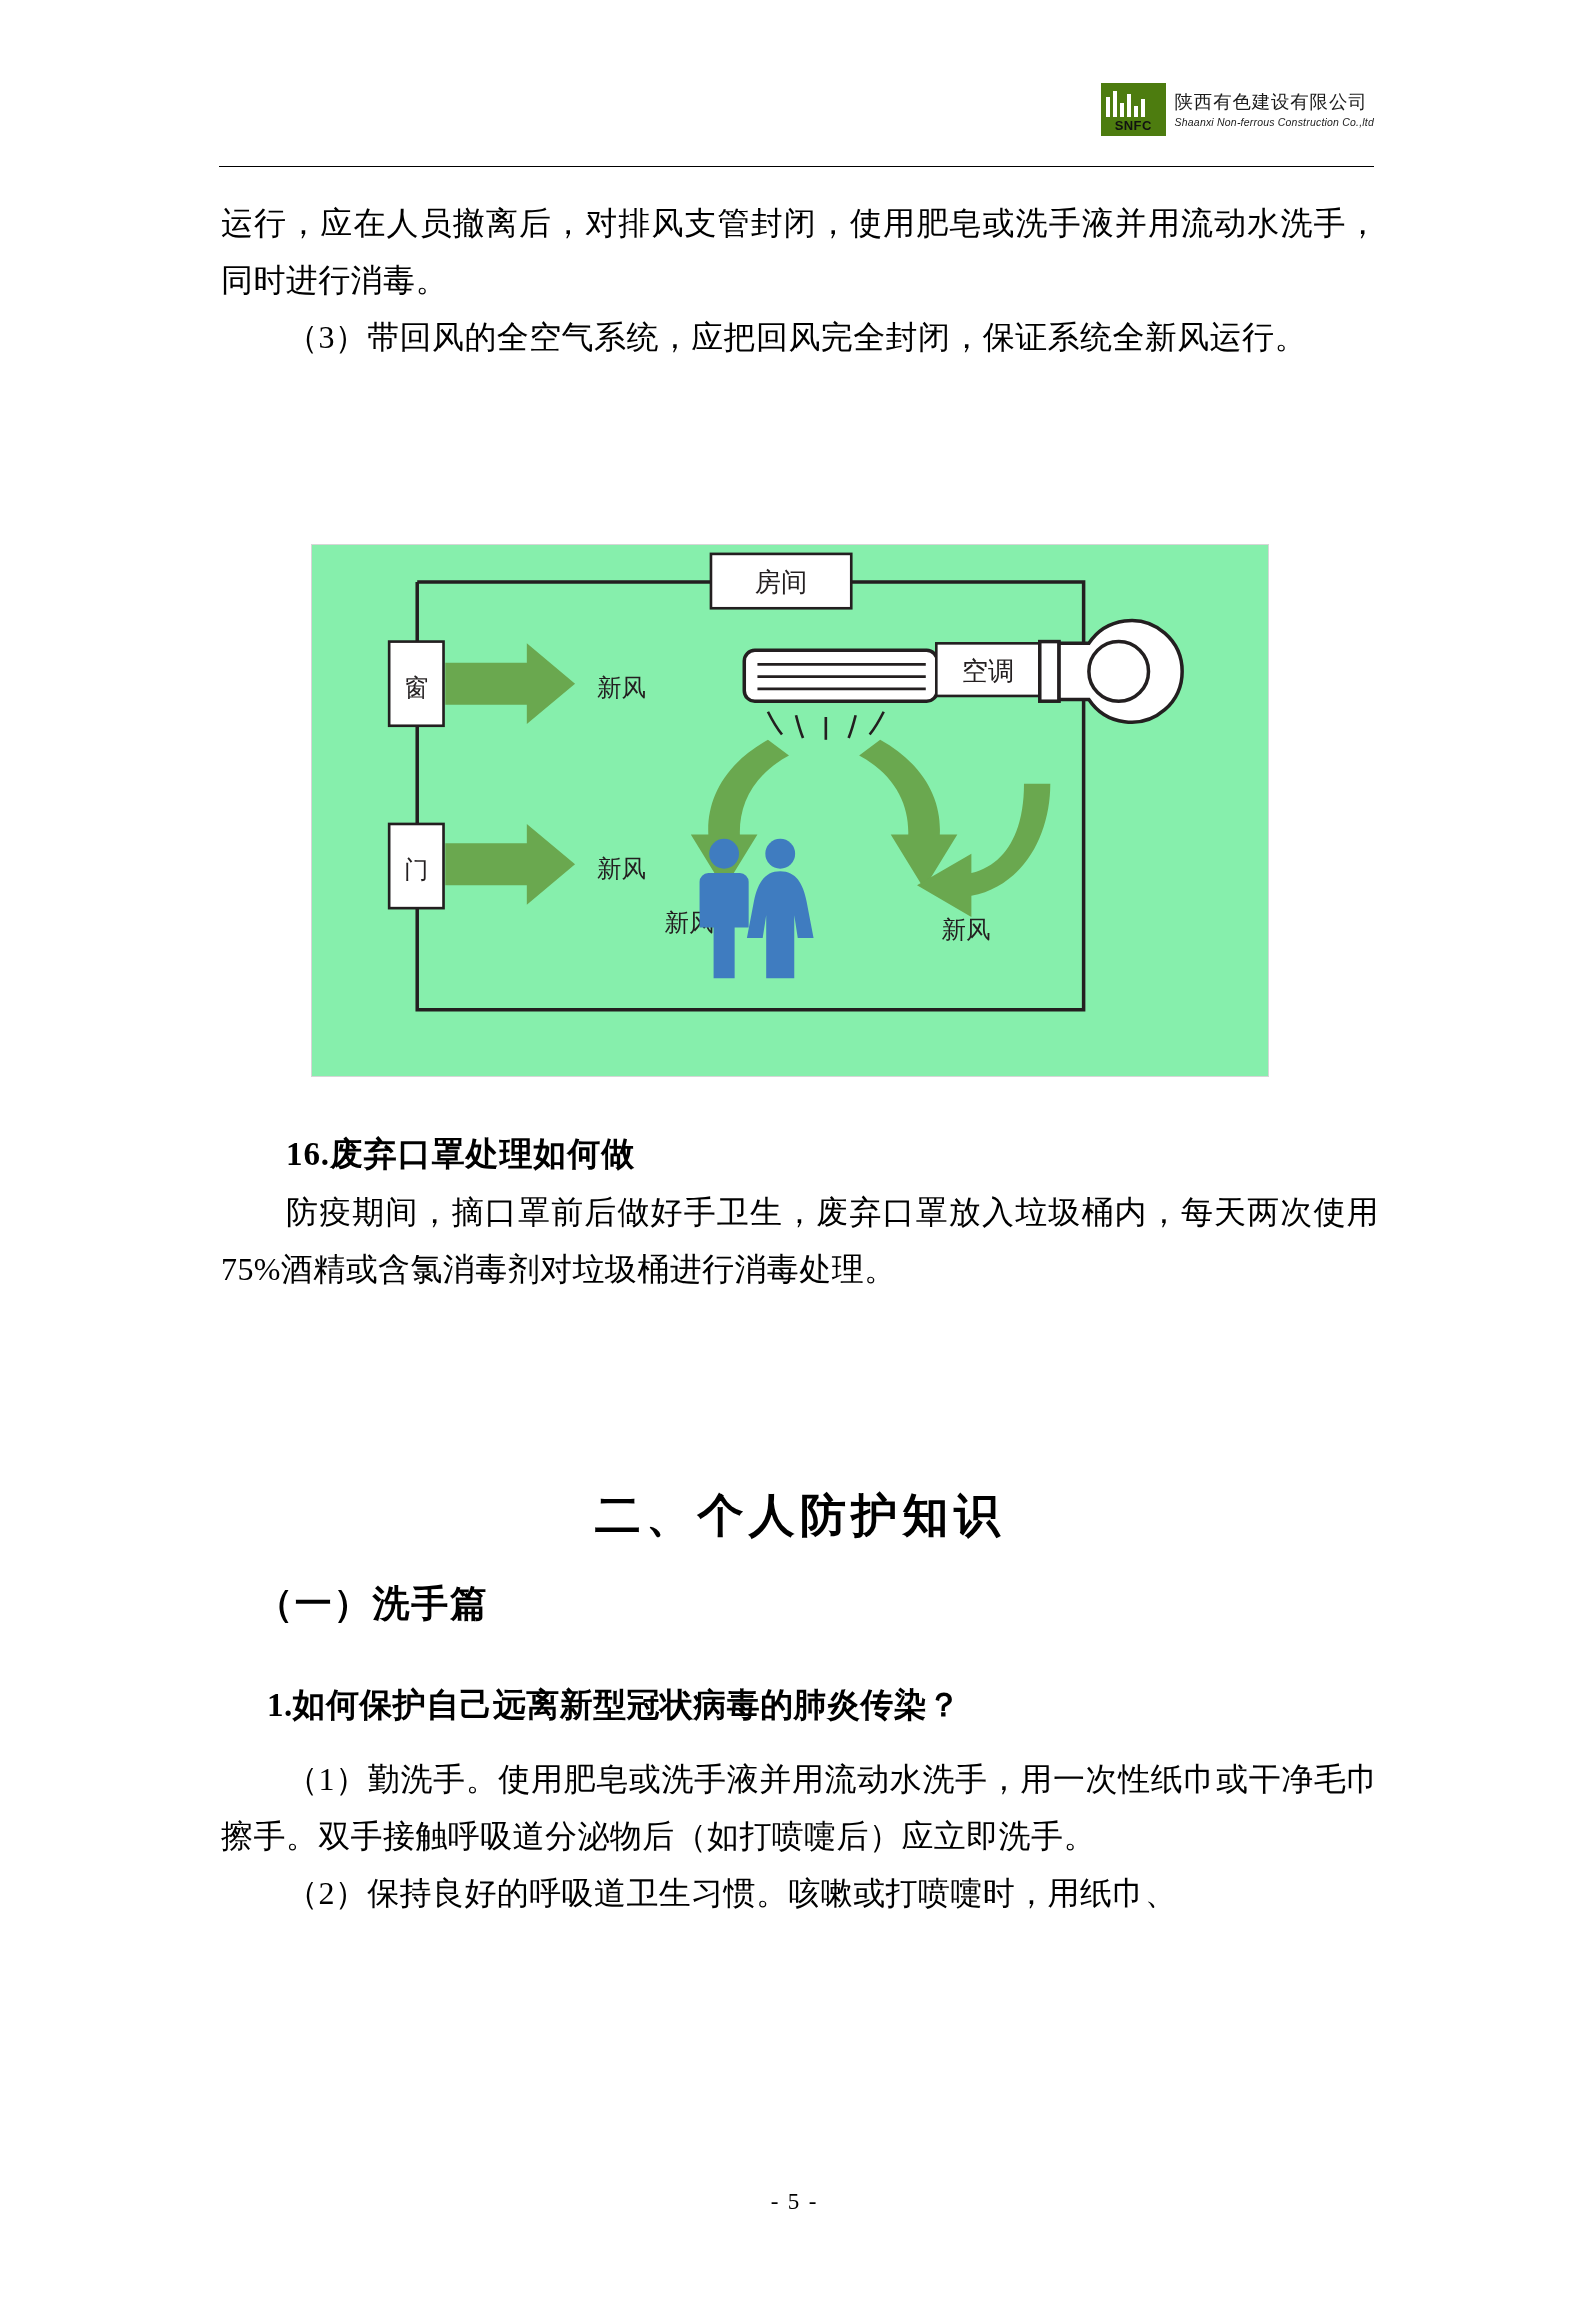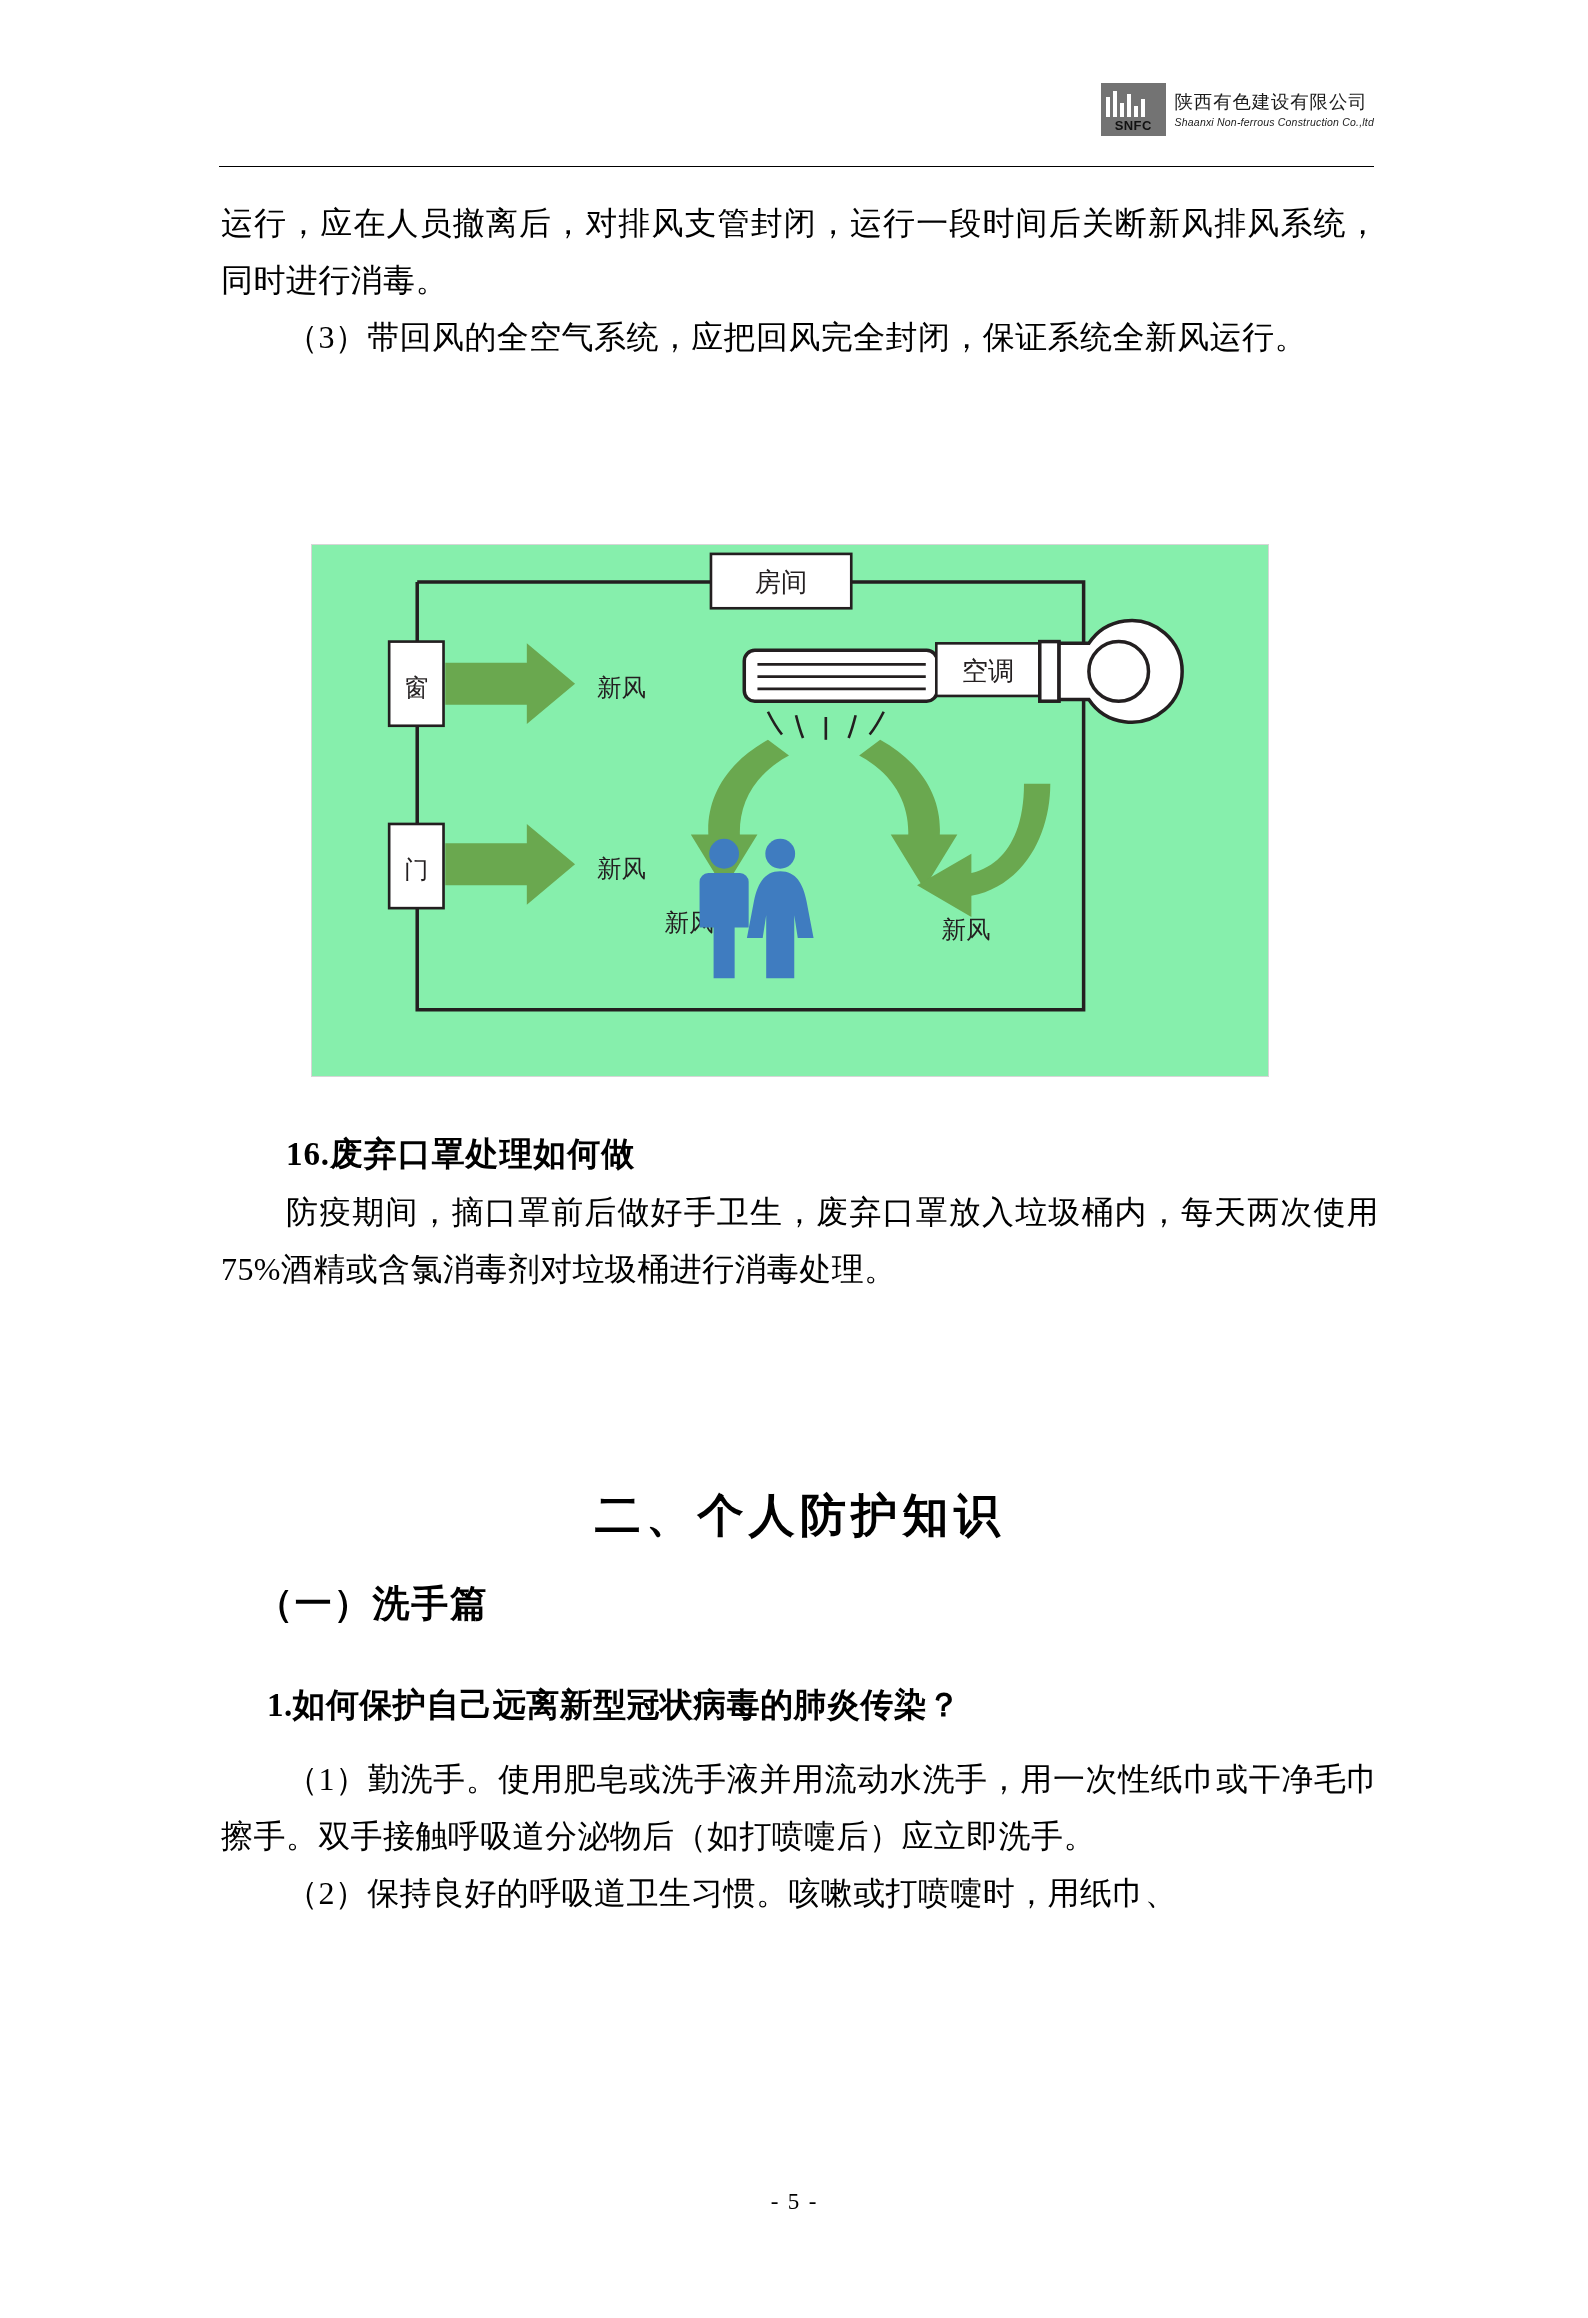--- a/index.html
+++ b/index.html
@@ -35,21 +35,21 @@
     position: absolute;
     right: 0;
     top: 0;
     display: flex;
     align-items: center;
     gap: 8.8px;
   }
   .logo-mark {
     width: 65px;
     height: 53px;
-    background: #737373;
+    background: #4d7c0f;
     position: relative;
     display: flex;
     flex-direction: column;
     justify-content: flex-end;
     align-items: center;
     overflow: hidden;
   }
   .logo-bars {
     position: absolute;
     top: 3.5px;
@@ -203,21 +203,21 @@
       </div>
       <div class="logo-words">
         <div class="logo-cn">陕西有色建设有限公司</div>
         <div class="logo-en">Shaanxi Non-ferrous Construction Co.,ltd</div>
       </div>
     </div>
     <div class="header-rule"></div>
   </div>
 
   <div class="content" style="top:195px; height:263px;">
-    <p class="body">运行，应在人员撤离后，对排风支管封闭，运行一段时间后关断新风排风系统，同时进行消毒。</p>
+    <p class="body">运行，应在人员撤离后，对排风支管封闭，使用肥皂或洗手液并用流动水洗手，同时进行消毒。</p>
     <p class="body indent">（3）带回风的全空气系统，应把回风完全封闭，保证系统全新风运行。</p>
   </div>
 
   <div class="figure">
     <svg width="954" height="529" viewBox="0 0 1088 603" xmlns="http://www.w3.org/2000/svg">
 
       <polyline points="120,42 880,42 880,530 120,530 120,42" fill="none" stroke="#231f20" stroke-width="4"></polyline>
 
       <rect x="455" y="10" width="160" height="62" fill="#ffffff" stroke="#231f20" stroke-width="3"></rect>
       <text x="535" y="52" font-family="'Liberation Sans', sans-serif" font-size="30" fill="#231f20" text-anchor="middle">房间</text>

